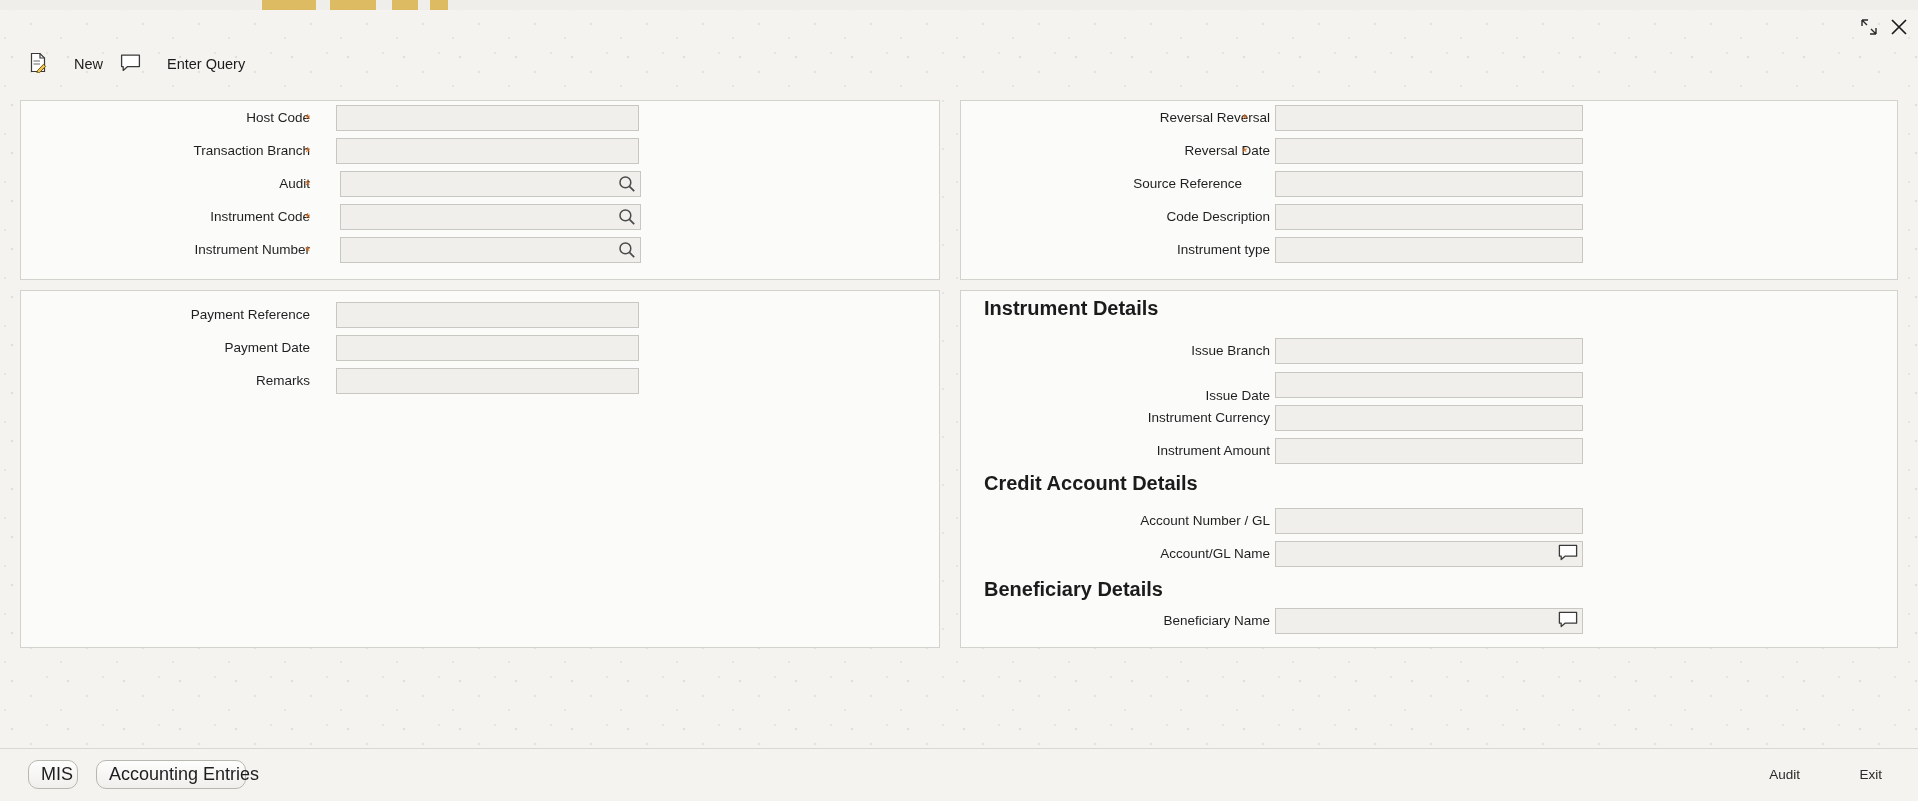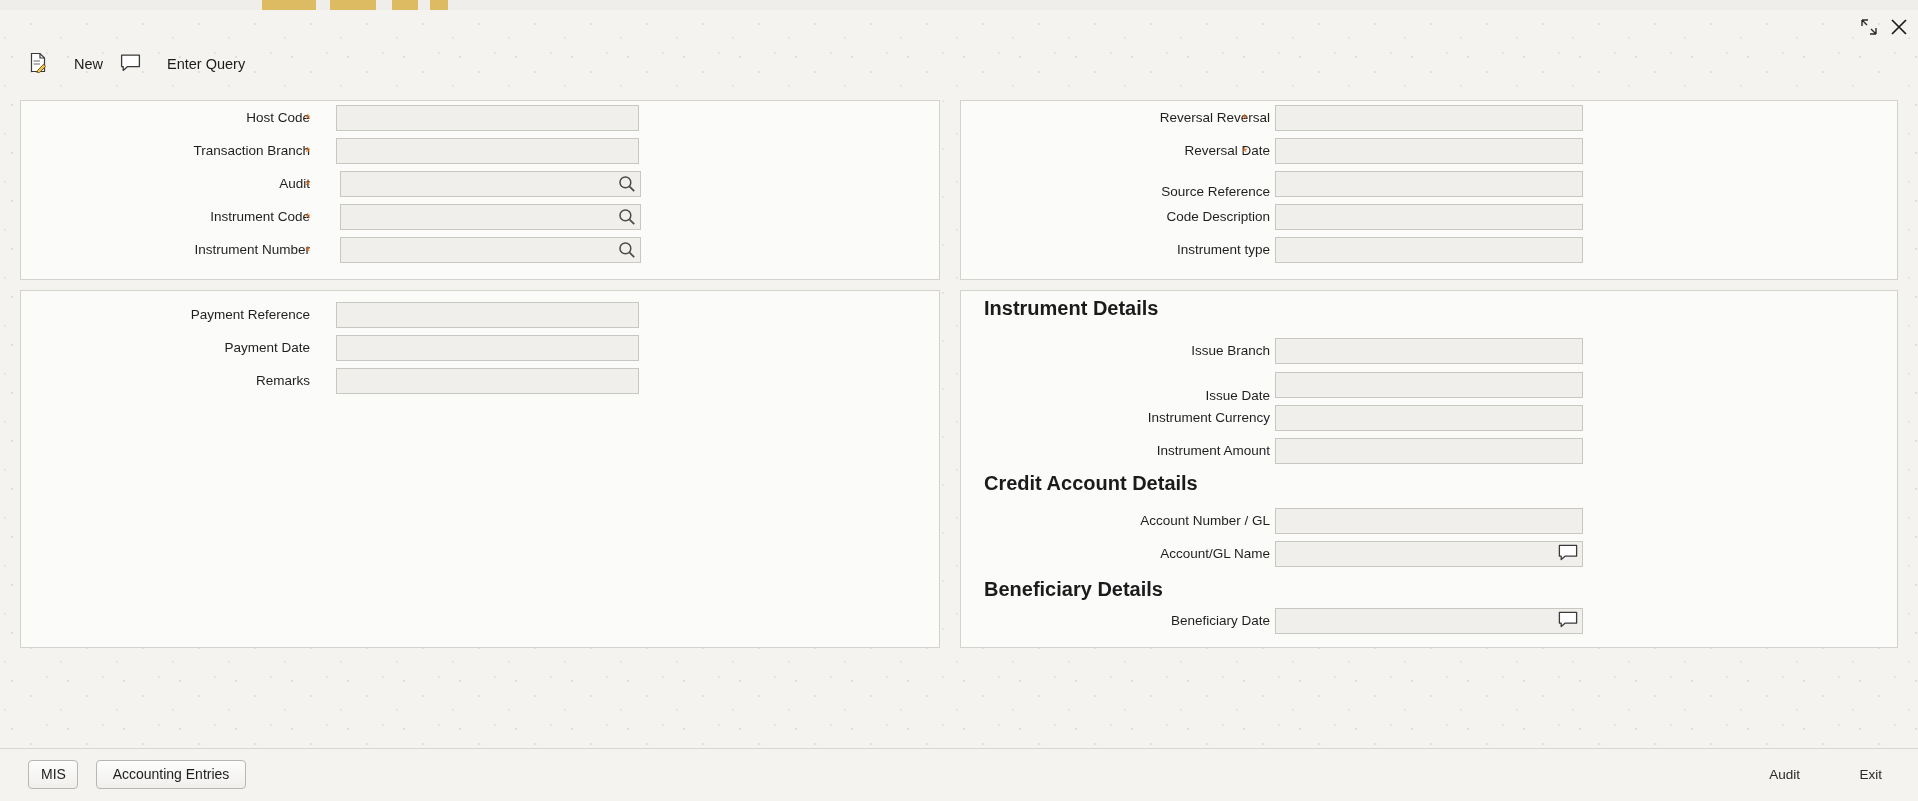--- a/index.html
+++ b/index.html
@@ -121,23 +121,23 @@
   .footer {
     position: absolute; left: 0; top: 748px; width: 1918px; height: 53px;
     background: #f4f3f0;
     border-top: 1px solid #d9d7d2;
   }
   .btn {
     position: absolute;
     height: 29px;
     background: linear-gradient(#fdfdfd, #f0efec);
     border: 1px solid #b9b7b1;
-    border-radius: 4px;
+    border-radius: 10px;
     font-family: "Liberation Sans", sans-serif;
-    font-size: 14px;
+    font-size: 18px;
     color: #1d1d1d;
     cursor: pointer;
     padding: 0 12px;
     line-height: 27px;
     text-align: center;
     white-space: nowrap;
   }
   .btn-flat {
     position: absolute; height: 29px;
     background: transparent; border: none;
@@ -267,21 +267,21 @@
 <input class="inp" style="left: 1275px; top: 105px; width: 308px;" value="">
 
 <div class="field" style="left:900px; top:138px; width:370px;">
   <span class="lbl">Reversal Date</span>
 </div>
 <span class="field" style="left:1242px; top:138px; width:10px;">
     <span class="req" style="left:0;">*</span>
   </span>
 <input class="inp" style="left: 1275px; top: 138px; width: 308px;" value="">
 
-<div class="field" style="left:900px; top:171px; width:370px;margin-top:8px;">
+<div class="field" style="left:872px; top:171px; width:370px;">
   <span class="lbl">Source Reference</span>
 </div>
 <input class="inp" style="left: 1275px; top: 171px; width: 308px;" value="">
 
 <div class="field" style="left:900px; top:204px; width:370px;">
   <span class="lbl">Code Description</span>
 </div>
 <input class="inp" style="left: 1275px; top: 204px; width: 308px;" value="">
 
 <div class="field" style="left:900px; top:237px; width:370px;">
@@ -339,21 +339,21 @@
 <input class="inp has-icon" style="left: 1275px; top: 541px; width: 308px;" value="">
 <div class="icon-btn" style="left:1558px; top:543px;">
   <svg width="20" height="18" viewBox="0 0 20 18">
     <path d="M1.4 1.4 H18.6 V12.2 H7 L3.2 15.6 V12.2 H1.4 Z" fill="#ffffff" stroke="#3a3a3a" stroke-width="1.3" stroke-linejoin="round"></path>
   </svg>
 </div>
 
 <div class="sect" style="left:984px; top:578px;">Beneficiary Details</div>
 
 <div class="field" style="left:900px; top:608px; width:370px;">
-  <span class="lbl">Beneficiary Date</span>
+  <span class="lbl">Beneficiary Name</span>
 </div>
 <input class="inp has-icon" style="left: 1275px; top: 608px; width: 308px;" value="">
 <div class="icon-btn" style="left:1558px; top:610px;">
   <svg width="20" height="18" viewBox="0 0 20 18">
     <path d="M1.4 1.4 H18.6 V12.2 H7 L3.2 15.6 V12.2 H1.4 Z" fill="#ffffff" stroke="#3a3a3a" stroke-width="1.3" stroke-linejoin="round"></path>
   </svg>
 </div>
 
 <div class="footer">
   <button class="btn" style="left:28px; top:11px; width:50px;">MIS</button>

